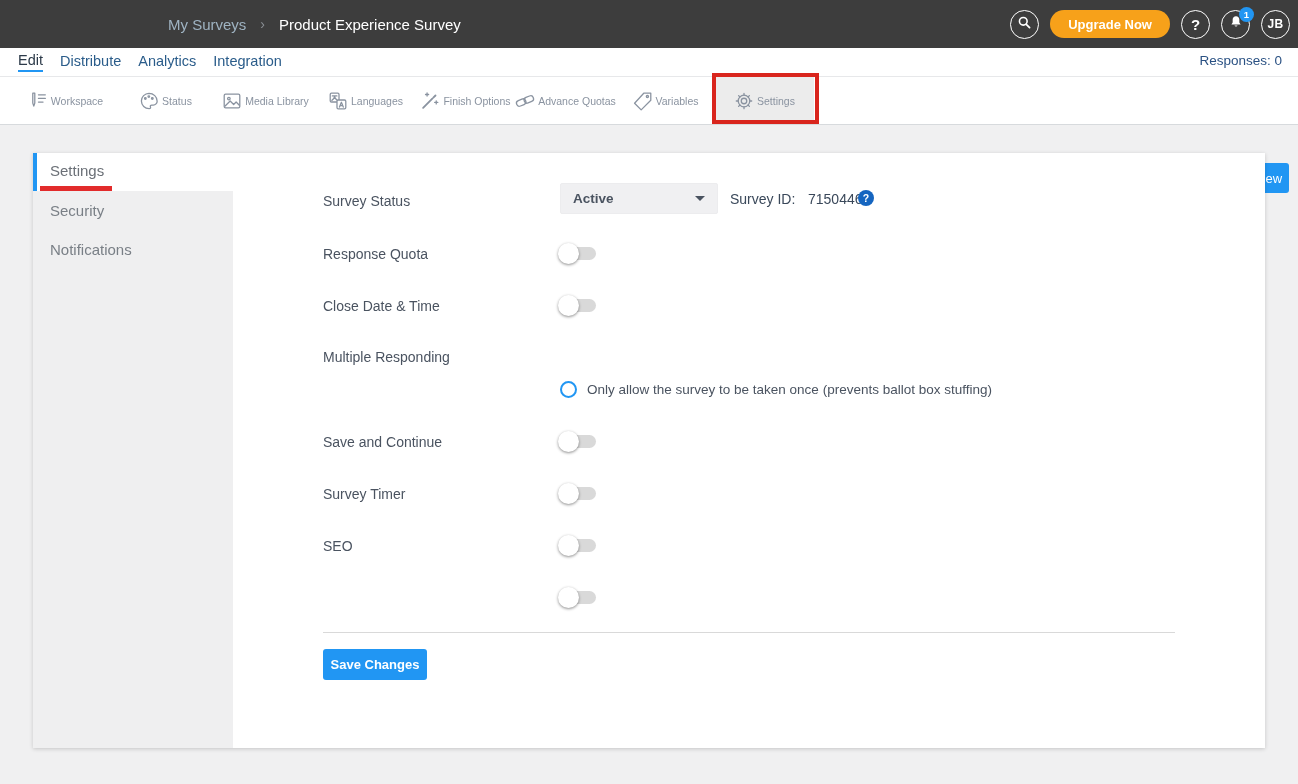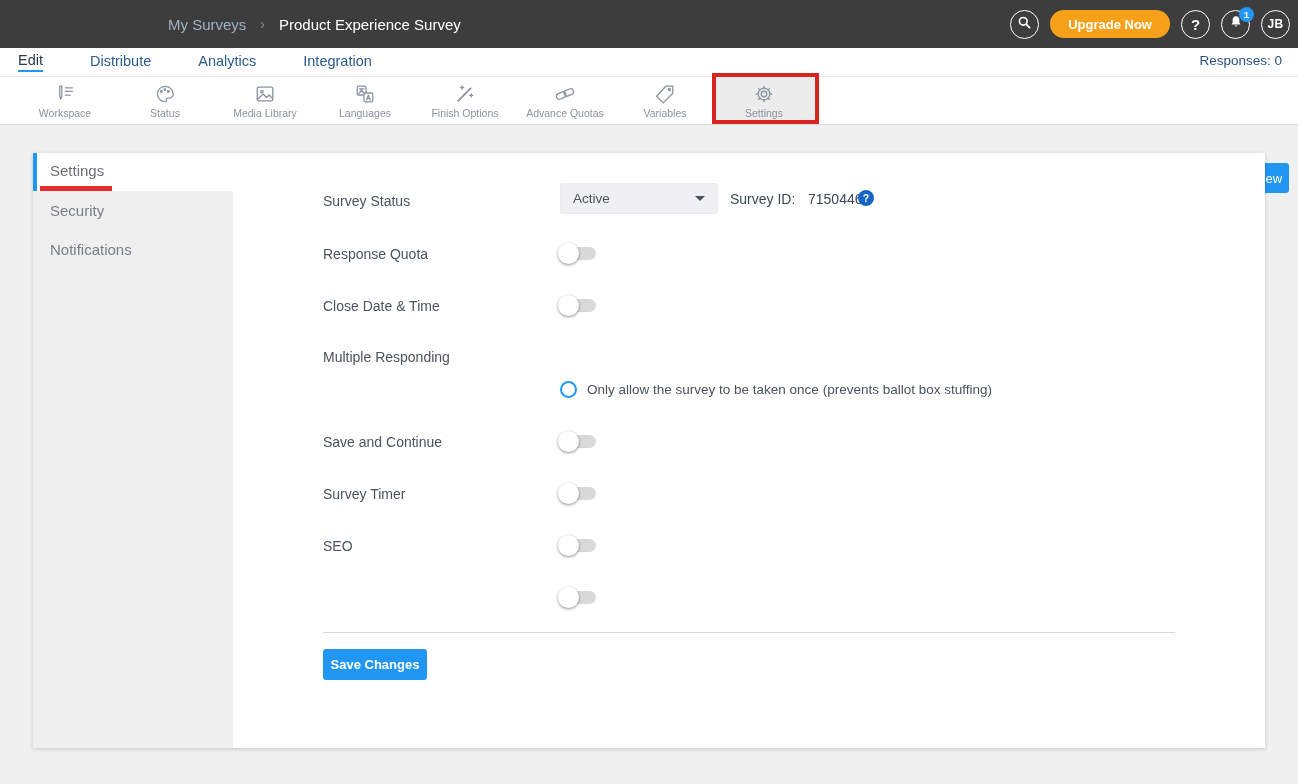--- a/index.html
+++ b/index.html
@@ -17,28 +17,28 @@
   .bc-sep { color:#8a8f94; font-size:14px; }
   .bc-current { color:#ffffff; }
   .top-right { position:absolute; right:8px; top:0; height:48px; display:flex; align-items:center; gap:11px; }
   .circle-btn { width:29px; height:29px; border:1.6px solid #fff; border-radius:50%; display:flex; align-items:center; justify-content:center; color:#fff; cursor:pointer; position:relative; background:transparent; }
   .circle-btn.help { font-size:15px; font-weight:bold; }
   .circle-btn.avatar { font-size:12px; font-weight:bold; letter-spacing:.3px; }
   .upgrade-btn { height:28px; padding:0 18px; background:#f7a11a; border:none; border-radius:14px; color:#fff; font-size:13px; font-weight:bold; cursor:pointer; font-family:inherit; }
   .badge { position:absolute; top:-4px; right:-5px; min-width:15px; height:15px; background:#2196f3; border-radius:50%; color:#fff; font-size:9.5px; font-weight:bold; display:flex; align-items:center; justify-content:center; }
 
   
-  .tabrow { position:absolute; left:0; top:48px; width:1298px; height:29px; background:#fff; border-bottom:1px solid #e7e8ea; display:flex; align-items:center; padding-left:18px; gap:47px; }
+  .tabrow { position:absolute; left:0; top:48px; width:1298px; height:29px; background:#fff; border-bottom:1px solid #e7e8ea; display:flex; align-items:center; padding-left:18px; gap:17px; }
   .tab { font-size:14.5px; color:#2a5c8a; cursor:pointer; padding-bottom:2px; }
   .tab.active { color:#2c3a49; border-bottom:2px solid #2196f3; }
   .responses { position:absolute; right:16px; top:0; height:25px; display:flex; align-items:center; font-size:13.5px; color:#2a5183; }
 
   
   .toolbar { position:absolute; left:0; top:77px; width:1298px; height:48px; background:#fff; border-bottom:1px solid #d7dadd; }
-  .tool-item { position:absolute; top:0; width:100px; height:47px; display:flex; flex-direction:column; align-items:center; justify-content:center; gap:2px; cursor:pointer; }
+  .tool-item { position:absolute; top:0; width:100px; height:47px; display:flex; align-items:center; justify-content:center; gap:2px; cursor:pointer; }
   .tool-item .ticon { height:22px; display:flex; align-items:flex-end; }
   .tool-item .tlabel { font-size:10.5px; color:#8a93a0; white-space:nowrap; }
   .tool-item.highlight { background:#ececec; }
   .ticon svg { stroke:#8a93a0; fill:none; stroke-width:1.4; stroke-linecap:round; stroke-linejoin:round; }
   .annotation-box { position:absolute; left:712px; top:73px; width:107px; height:51px; border:4px solid #d9251d; z-index:30; pointer-events:none; }
 
   .url-wrap { position:absolute; left:915px; top:86px; width:281px; height:30px; border:1px solid #c9ccd1; border-radius:2px; background:#fff; display:flex; overflow:hidden; }
   .url-input { flex:1; border:none; outline:none; font-size:13px; color:#3c4a57; padding:0 8px; font-family:inherit; background:#fff; }
   .url-edit { width:30px; background:#e9e9e9; border-left:1px solid #cfd2d6; display:flex; align-items:center; justify-content:center; cursor:pointer; }
   .preview-btn { position:absolute; left:1207px; top:86px; width:82px; height:30px; background:#2196f3; border:none; border-radius:3px; color:#fff; font-size:13px; display:flex; align-items:center; justify-content:center; gap:6px; cursor:pointer; font-family:inherit; }
@@ -47,21 +47,21 @@
   .card { position:absolute; left:33px; top:153px; width:1232px; height:595px; background:#fff; box-shadow:0 1px 4px rgba(0,0,0,.18); }
   .side-active { position:absolute; left:0; top:0; width:200px; height:38px; background:#fff; cursor:pointer; }
   .side-active .blue-bar { position:absolute; left:0; top:0; width:4px; height:38px; background:#2196f3; }
   .side-active .lbl { position:absolute; left:17px; top:0; line-height:36px; font-size:15px; color:#6b7077; }
   .side-active .red-underline { position:absolute; left:7px; top:33px; width:72px; height:5px; background:#e22b2b; }
   .side-rest { position:absolute; left:0; top:38px; width:200px; height:557px; background:#efeff0; }
   .side-item { height:39px; line-height:39px; padding-left:17px; font-size:15px; color:#797f86; cursor:pointer; }
 
   
   .row-label { position:absolute; left:290px; font-size:14px; color:#4a5360; height:20px; line-height:20px; }
-  .status-select { position:absolute; left:527px; top:30px; width:158px; height:31px; background:#f0f0f2; border:1px solid #ececee; border-radius:2px; display:flex; align-items:center; padding:0 12px; font-size:13.5px; color:#4a5360; cursor:pointer; }
+  .status-select { position:absolute; left:527px; top:30px; width:158px; height:31px; background:#f0f0f2; border:1px solid #ececee; border-radius:2px; display:flex; align-items:center; padding:0 12px; font-size:13.5px; color:#4a5360; cursor:pointer;font-weight:bold; }
   .status-select .sel-caret { margin-left:auto; width:0; height:0; border-left:5px solid transparent; border-right:5px solid transparent; border-top:5px solid #4a5360; }
   .survey-id-label { position:absolute; left:697px; top:38px; font-size:14px; color:#3a485a; }
   .survey-id-value { position:absolute; left:775px; top:38px; font-size:14px; color:#3a485a; }
   .help-dot { position:absolute; left:825px; top:37px; width:16px; height:16px; border-radius:50%; background:#1565c0; color:#fff; font-size:10.5px; font-weight:bold; display:flex; align-items:center; justify-content:center; cursor:pointer; }
 
   .toggle { position:absolute; left:527px; width:36px; height:21px; cursor:pointer; }
   .toggle .track { position:absolute; left:2px; top:4px; width:34px; height:13px; background:#d9d9d9; border-radius:7px; }
   .toggle .knob { position:absolute; left:-2px; top:0; width:21px; height:21px; background:#fff; border-radius:50%; box-shadow:0 1px 3px rgba(0,0,0,.45); }
 
   .radio-line { position:absolute; left:527px; height:18px; display:flex; align-items:center; gap:10px; cursor:pointer; }

